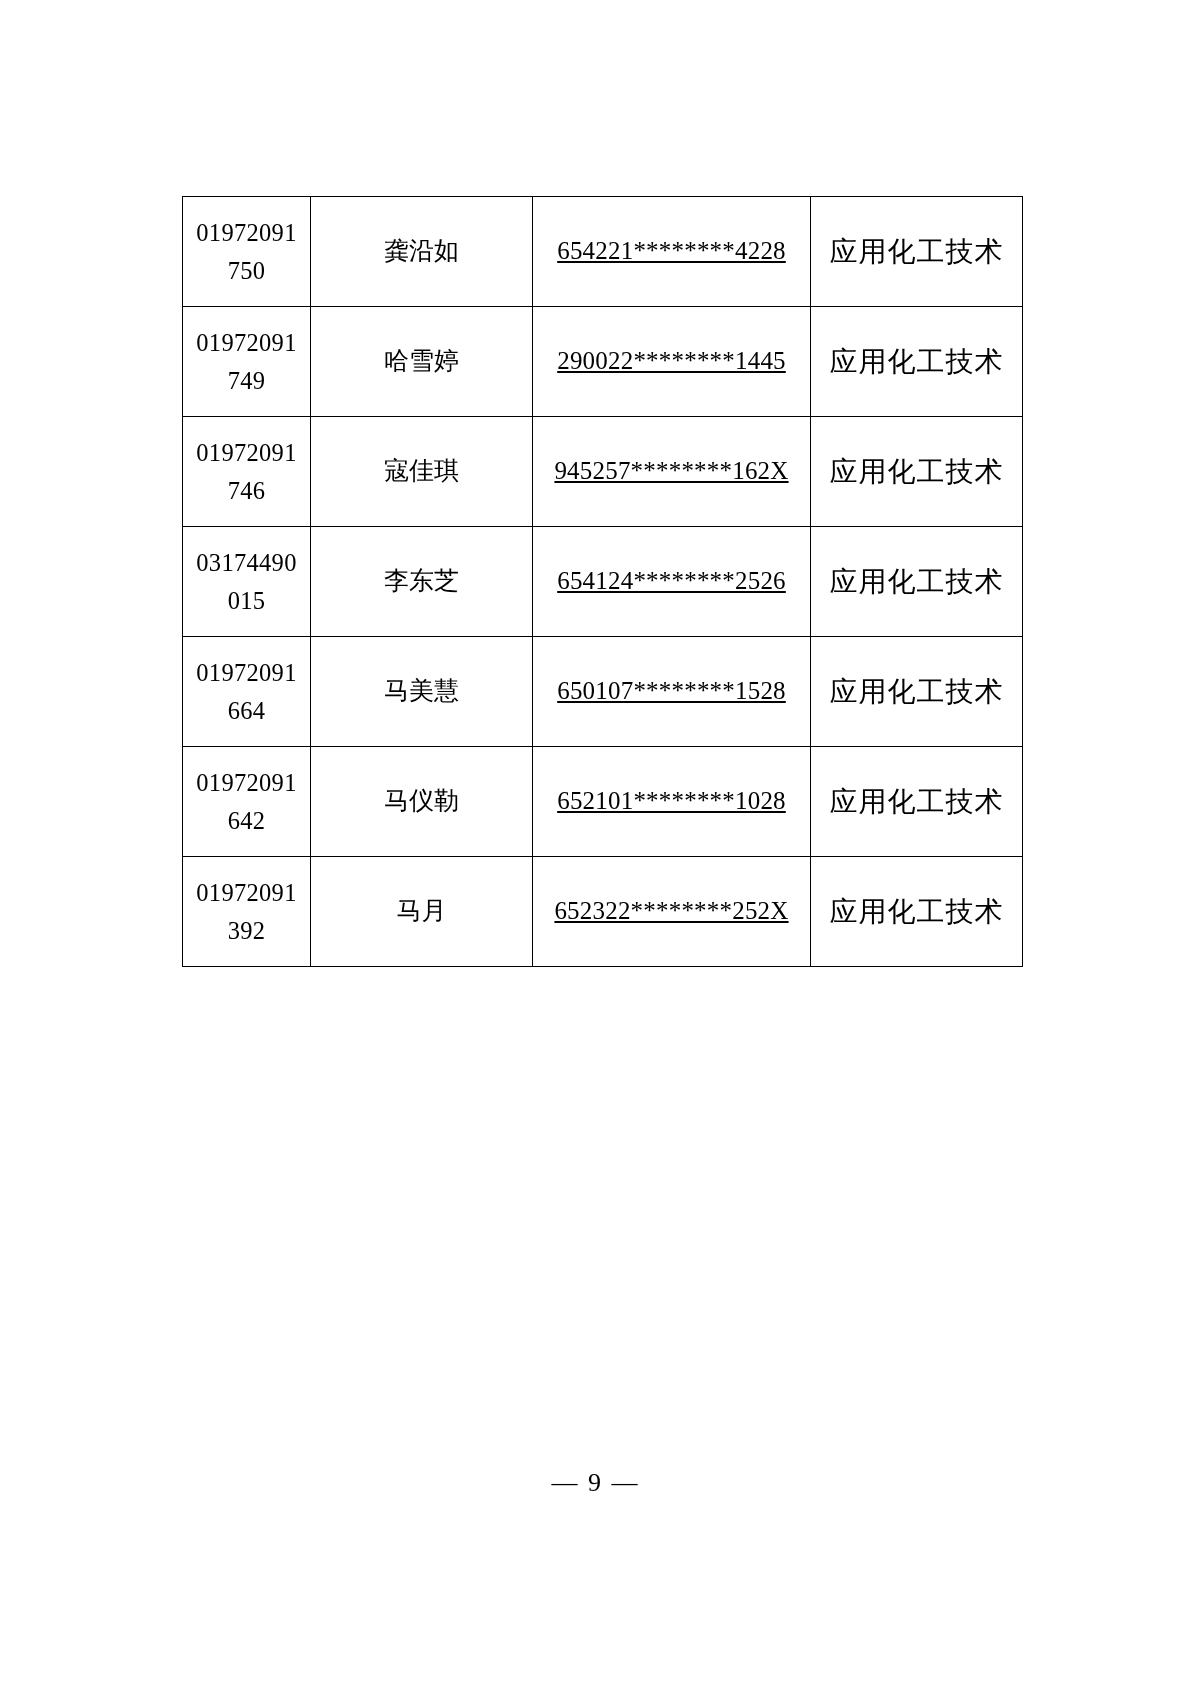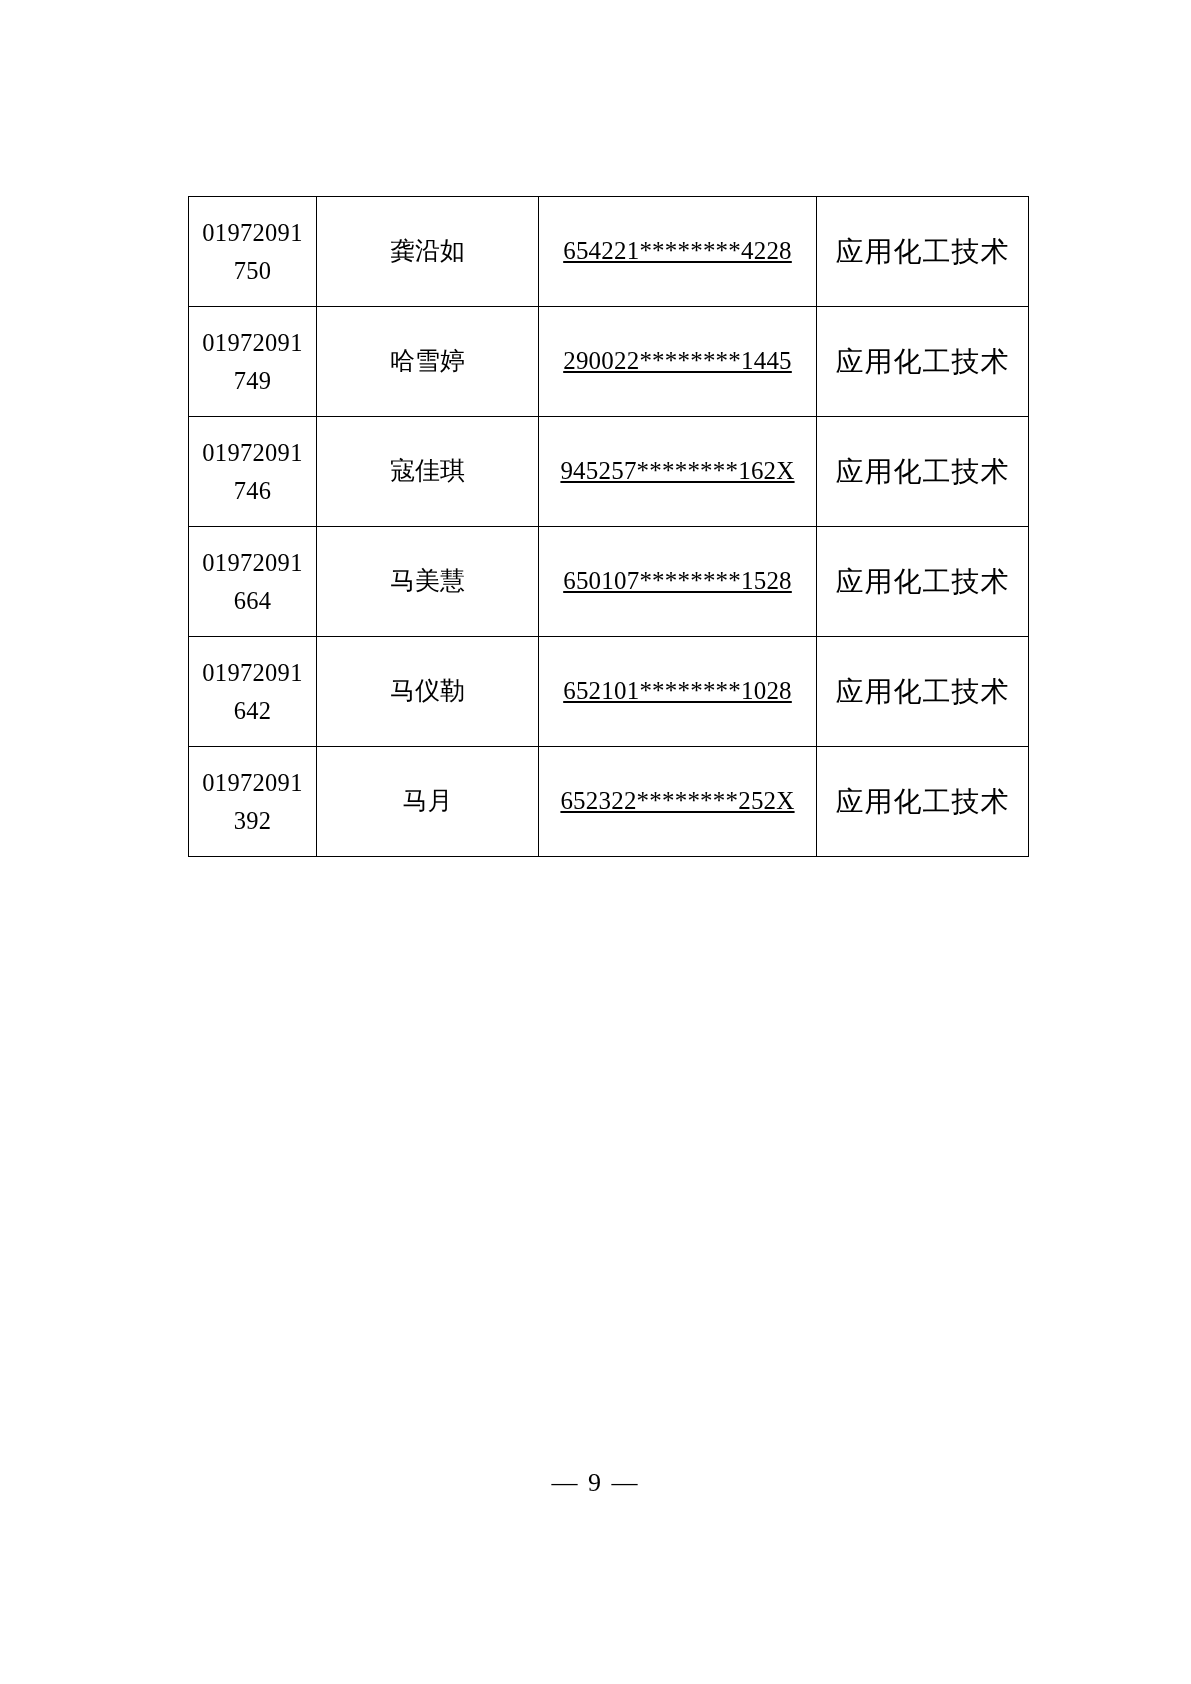--- a/index.html
+++ b/index.html
@@ -15,21 +15,21 @@
     position: relative;
   }
   .page {
     position: relative;
     width: 1191px;
     height: 1684px;
     box-sizing: border-box;
   }
   .table-wrap {
     position: absolute;
-    left: 168px;
+    left: 162px;
     top: 196px;
     width: 840px;
     padding-left: 20px;
   }
   table.roster {
     border-collapse: collapse;
     width: 840px;
     table-layout: fixed;
   }
   table.roster td {
@@ -114,20 +114,29 @@
           <td class="col-id">
             <span class="id-line">01972091</span>
             <span class="id-line">746</span>
           </td>
           <td class="col-name">寇佳琪</td>
           <td class="col-idcard">945257********162X</td>
           <td class="col-major">应用化工技术</td>
         </tr>
 
 
+        <tr>
+          <td class="col-id">
+            <span class="id-line">03174490</span>
+            <span class="id-line">015</span>
+          </td>
+          <td class="col-name">李东芝</td>
+          <td class="col-idcard">654124********2526</td>
+          <td class="col-major">应用化工技术</td>
+        </tr>
 
         <tr>
           <td class="col-id">
             <span class="id-line">01972091</span>
             <span class="id-line">664</span>
           </td>
           <td class="col-name">马美慧</td>
           <td class="col-idcard">650107********1528</td>
           <td class="col-major">应用化工技术</td>
         </tr>

